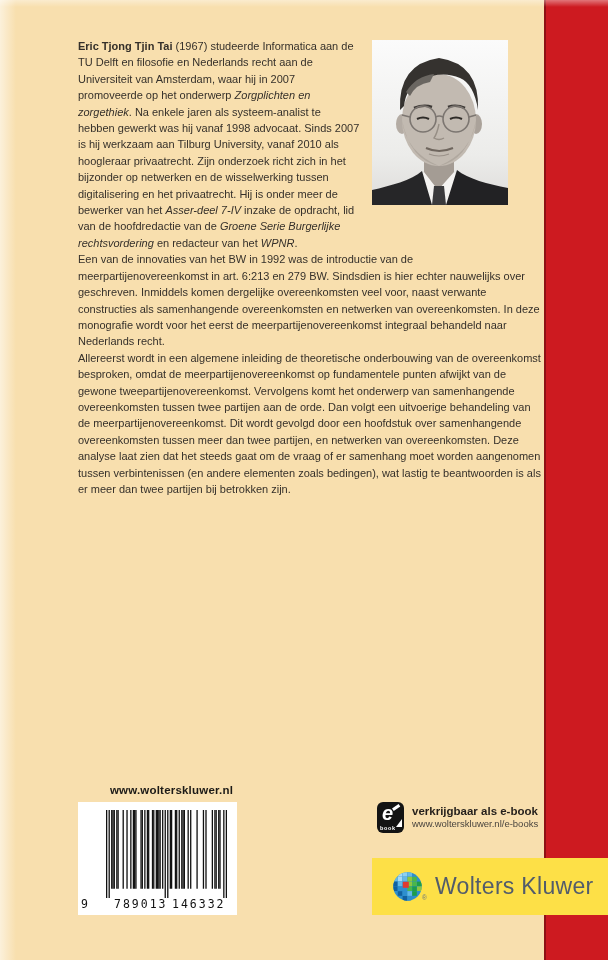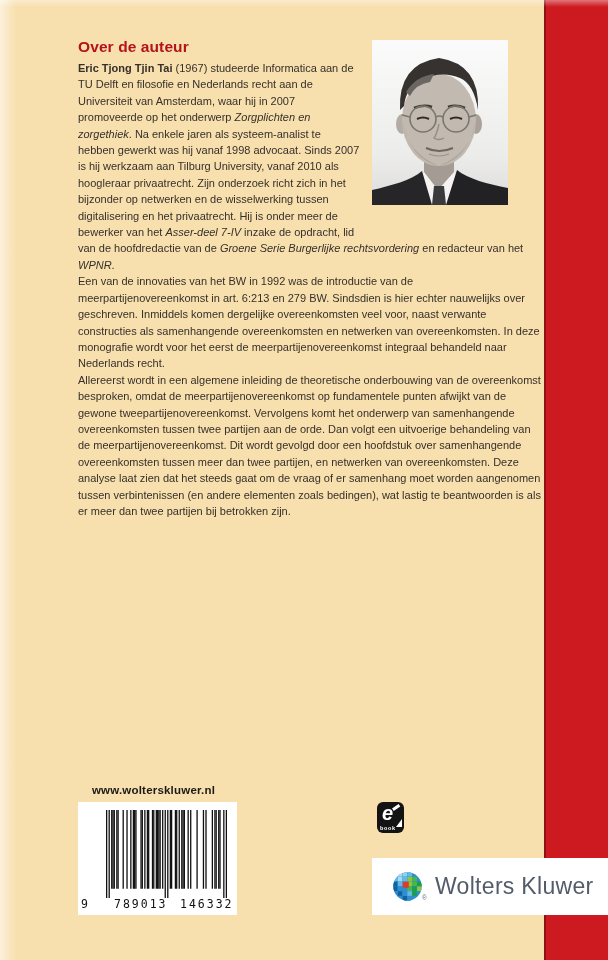--- a/index.html
+++ b/index.html
@@ -18,42 +18,42 @@
   .content{position:absolute;left:78px;top:38px;width:464px;color:#35302a;}
   .sec-heading{color:#b3131b;font-size:15.5px;font-weight:bold;margin:0 0 4px 0;letter-spacing:0.1px;}
   .sec-heading.second{margin-top:14px;}
   p.body{font-size:11px;line-height:16.4px;margin:0;text-align:left;}
   .b{font-weight:bold}
   .i{font-style:italic}
 
   .photo-wrap{float:right;width:136px;height:165px;margin:2px 34px 20px 12px;}
   .photo-wrap svg{display:block;width:100%;height:100%;}
 
-  .barcode-label{position:absolute;left:74px;top:784px;width:159px;text-align:center;
+  .barcode-label{position:absolute;left:92px;top:784px;width:159px;text-align:center;
     font-size:11.5px;font-weight:bold;color:#1c1a17;letter-spacing:0.2px;}
   .barcode-box{position:absolute;left:78px;top:802px;width:159px;height:113px;background:#ffffff;}
   .barcode-bars{position:absolute;left:28px;top:8px;}
   .digit{position:absolute;top:95px;font-family:"DejaVu Sans Mono",monospace;
     font-size:11.5px;color:#111;letter-spacing:2px;white-space:nowrap;}
-  .dg0{left:3px;}  .dg1{left:36px;}  .dg2{left:102px;}
+  .dg0{left:3px;}  .dg1{left:36px;}  .dg2{left:94px;}
 
   .ebook-badge{position:absolute;left:377px;top:802px;display:flex;align-items:flex-start;}
   .ebook-icon{position:relative;width:27px;height:31px;background:#131313;border-radius:6px;
     color:#fff;flex:0 0 auto;}
   .ebook-icon .e{position:absolute;left:5px;top:-1px;font-size:20px;font-weight:bold;font-style:italic;line-height:24px;}
   .ebook-icon .accent{position:absolute;right:4px;top:4px;width:8px;height:2.5px;background:#fff;
     transform:rotate(-35deg);}
   .ebook-icon .book{position:absolute;left:3px;bottom:2px;font-size:5.5px;font-weight:bold;letter-spacing:0.6px;}
   .ebook-icon .wedge{position:absolute;right:2px;bottom:6px;width:0;height:0;
     border-left:6px solid transparent;border-bottom:8px solid #fff;}
   .ebook-text{margin-left:8px;padding-top:3px;}
   .ebook-title{font-size:11.5px;font-weight:bold;color:#241f1b;line-height:13px;}
   .ebook-url{font-size:9.5px;color:#4a453f;line-height:12px;}
 
-  .logo-box{position:absolute;left:372px;top:858px;width:236px;height:57px;background:#ffffff;
+  .logo-box{position:absolute;left:372px;top:858px;width:236px;height:57px;background:#fde047;
     display:flex;align-items:center;}
   .logo-sphere{margin-left:21px;position:relative;width:29px;height:29px;flex:0 0 auto;}
   .logo-reg{position:absolute;left:50px;top:36px;font-size:6.5px;color:#6b7480;}
   .logo-word{margin-left:13px;font-size:23px;color:#525c6b;letter-spacing:0.3px;}
 </style>
 </head>
 <body>
 
 <div class="canvas">
 
@@ -103,21 +103,20 @@
         <path d="M45,79 Q51,76 57,79" stroke="#2e2b28" stroke-width="2" fill="none"></path>
         <path d="M78,79 Q84,76 90,79" stroke="#2e2b28" stroke-width="2" fill="none"></path>
 
         <path d="M67,84 Q65,94 62,98 Q67,101 72,98" stroke="#968e85" stroke-width="1.4" fill="none"></path>
 
         <path d="M54,108 Q67,114 81,108" stroke="#6f665e" stroke-width="2" fill="none"></path>
         <path d="M57,114 Q67,118 77,114" stroke="#9a9189" stroke-width="1.2" fill="none"></path>
       </svg>
     </div>
 
-    <h2 class="sec-heading">Over de auteur</h2>
     <p class="body"><span class="b">Eric Tjong Tjin Tai</span><span> (1967) studeerde Informatica aan de TU Delft en filosofie en Nederlands recht aan de Universiteit van Amsterdam, waar hij in 2007 promoveerde op het onderwerp </span><span class="i">Zorgplichten en zorgethiek</span><span>. Na enkele jaren als systeem-analist te hebben gewerkt was hij vanaf 1998 advocaat. Sinds 2007 is hij werkzaam aan Tilburg University, vanaf 2010 als hoogleraar privaatrecht. Zijn onderzoek richt zich in het bijzonder op netwerken en de wisselwerking tussen digitalisering en het privaatrecht. Hij is onder meer de bewerker van het </span><span class="i">Asser-deel 7-IV</span><span> inzake de opdracht, lid van de hoofdredactie van de </span><span class="i">Groene Serie Burgerlijke rechtsvordering</span><span> en redacteur van het </span><span class="i">WPNR</span><span>.</span></p>
 
     <p class="body">Een van de innovaties van het BW in 1992 was de introductie van de meerpartijenovereenkomst in art. 6:213 en 279 BW. Sindsdien is hier echter nauwelijks over geschreven. Inmiddels komen dergelijke overeenkomsten veel voor, naast verwante constructies als samenhangende overeenkomsten en netwerken van overeenkomsten. In deze monografie wordt voor het eerst de meerpartijenovereenkomst integraal behandeld naar Nederlands recht.</p>
     <p class="body">Allereerst wordt in een algemene inleiding de theoretische onderbouwing van de overeenkomst besproken, omdat de meerpartijenovereenkomst op fundamentele punten afwijkt van de gewone tweepartijenovereenkomst. Vervolgens komt het onderwerp van samenhangende overeenkomsten tussen twee partijen aan de orde. Dan volgt een uitvoerige behandeling van de meerpartijenovereenkomst. Dit wordt gevolgd door een hoofdstuk over samenhangende overeenkomsten tussen meer dan twee partijen, en netwerken van overeenkomsten. Deze analyse laat zien dat het steeds gaat om de vraag of er samenhang moet worden aangenomen tussen verbintenissen (en andere elementen zoals bedingen), wat lastig te beantwoorden is als er meer dan twee partijen bij betrokken zijn.</p>
   </div>
 
   <div class="barcode-label">www.wolterskluwer.nl</div>
 
   <div class="barcode-box">
     <svg class="barcode-bars" width="121" height="88" viewBox="0 0 95 95" preserveAspectRatio="none" fill="#111">
@@ -174,20 +173,24 @@
     <span class="digit dg2">146332</span>
   </div>
 
   <div class="ebook-badge">
     <div class="ebook-icon">
       <span class="e">e</span>
       <span class="accent"></span>
       <span class="wedge"></span>
       <span class="book">book</span>
     </div>
+    <div class="ebook-text">
+      <div class="ebook-title">verkrijgbaar als e-book</div>
+      <div class="ebook-url">www.wolterskluwer.nl/e-books</div>
+    </div>
   </div>
 
   <div class="logo-box">
     <div class="logo-sphere">
       <svg viewBox="0 0 29 29" width="29" height="29">
         <defs>
             <clipPath id="sph">
               <circle cx="14.5" cy="14.5" r="14.2"></circle>
             </clipPath>
           </defs>

